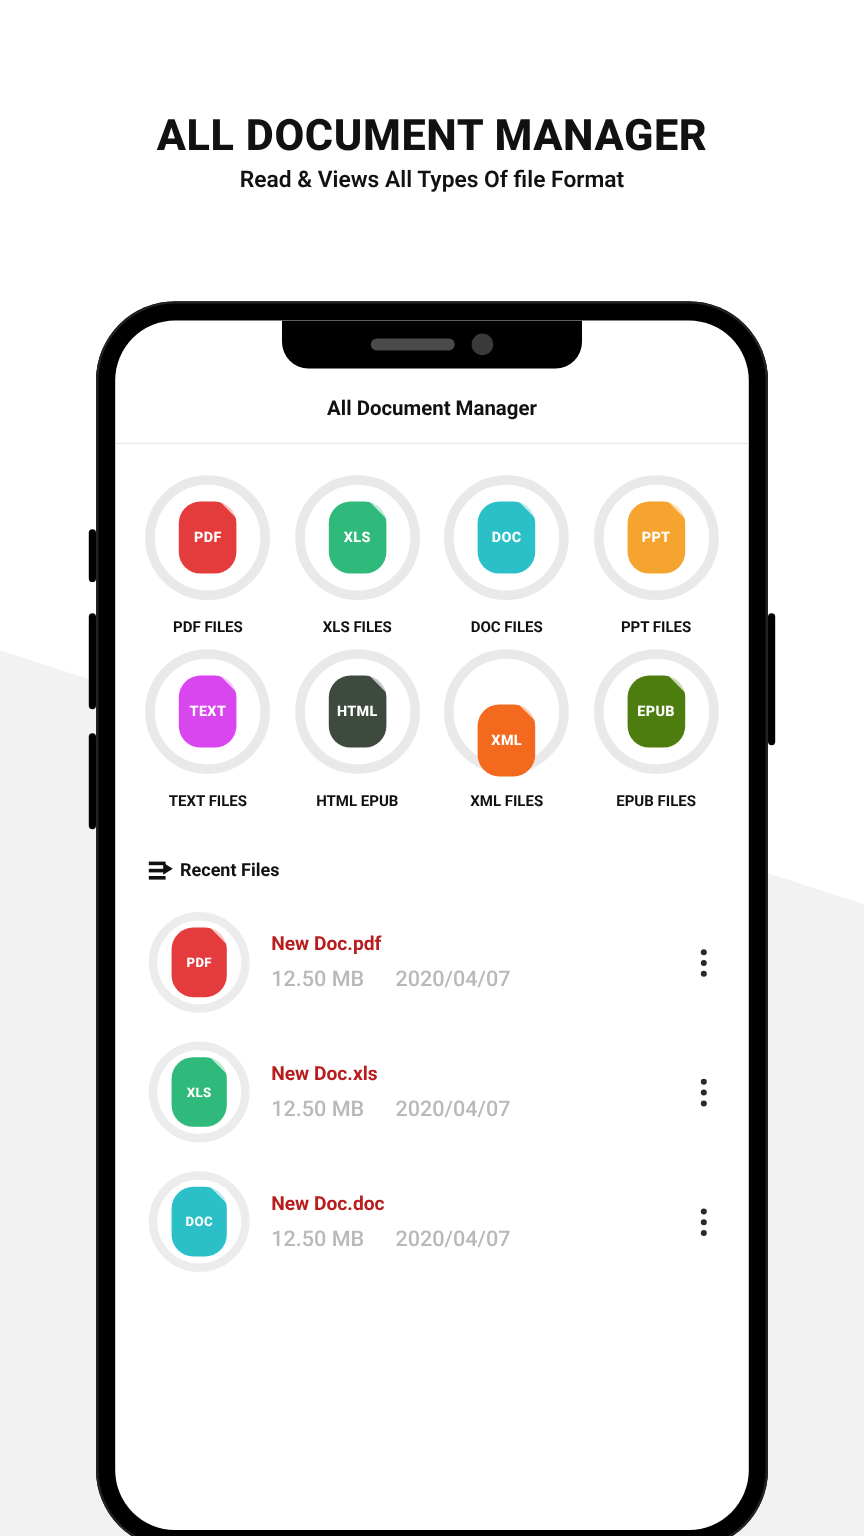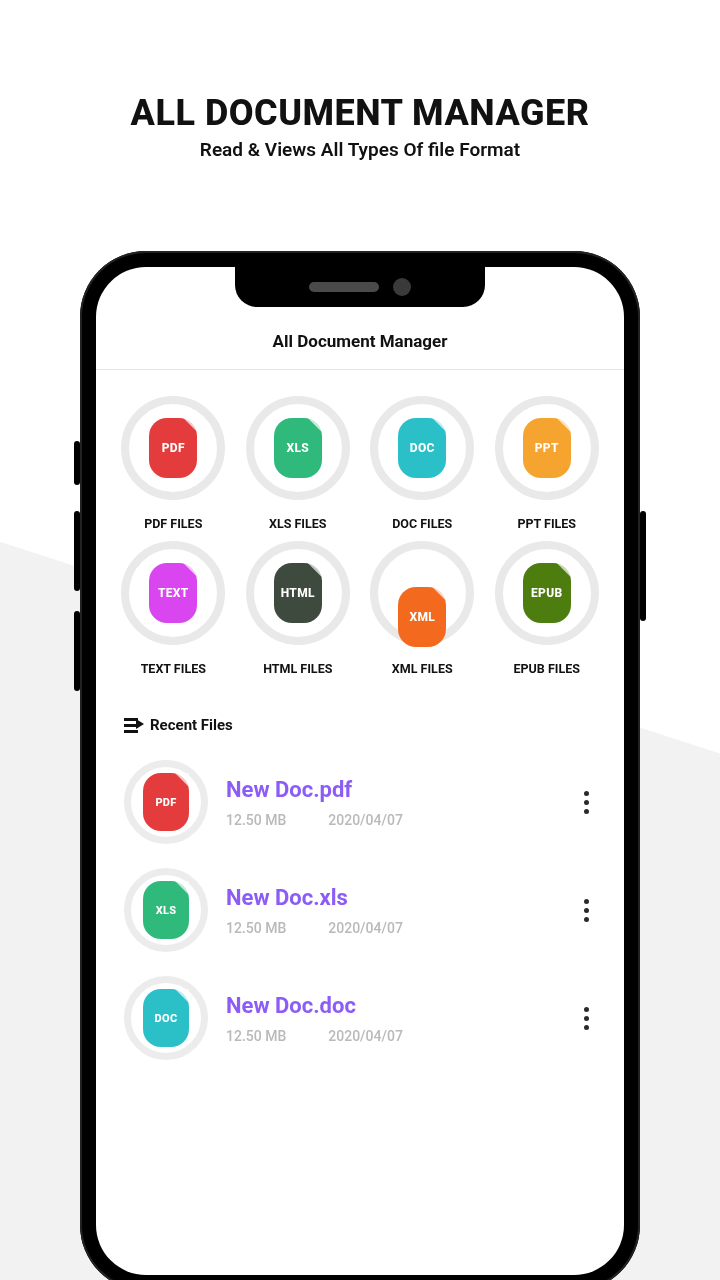--- a/index.html
+++ b/index.html
@@ -219,28 +219,28 @@
     justify-content: center;
     flex: 0 0 auto;
   }
   .file-info {
     flex: 1 1 auto;
     display: flex;
     flex-direction: column;
     gap: 10px;
   }
   .file-name {
-    font-size: 22px;
+    font-size: 16px;
     font-weight: 700;
-    color: #8b5cf6;
+    color: #b91c1c;
   }
   .file-meta {
     display: flex;
-    gap: 42px;
-    font-size: 14px;
+    gap: 26px;
+    font-size: 18px;
     color: #b9b9b9;
     font-weight: 500;
   }
   .more {
     width: 20px;
     display: flex;
     flex-direction: column;
     align-items: center;
     gap: 4px;
     flex: 0 0 auto;
@@ -303,21 +303,21 @@
             <div class="cat">
               <div class="ring">
                 <div class="file-icon" style="background: #d946ef;">TEXT</div>
               </div>
               <div class="cat-label">TEXT FILES</div>
             </div>
             <div class="cat">
               <div class="ring">
                 <div class="file-icon" style="background: rgb(63, 74, 62);">HTML</div>
               </div>
-              <div class="cat-label">HTML FILES</div>
+              <div class="cat-label">HTML EPUB</div>
             </div>
             <div class="cat">
               <div class="ring">
                 <div class="file-icon" style="background: rgb(243, 106, 31); margin-top: 48px;">XML</div>
               </div>
               <div class="cat-label">XML FILES</div>
             </div>
             <div class="cat">
               <div class="ring">
                 <div class="file-icon" style="background: #4d7c0f;">EPUB</div>

